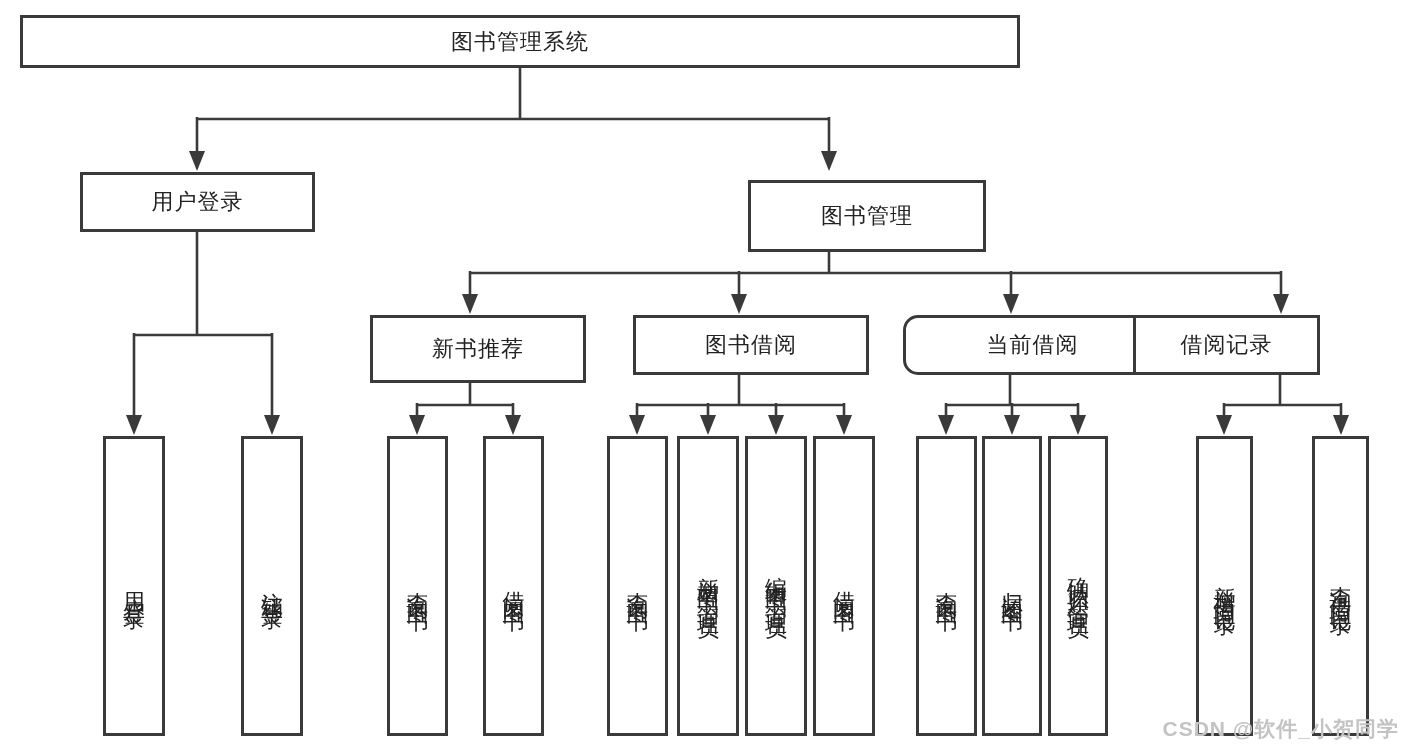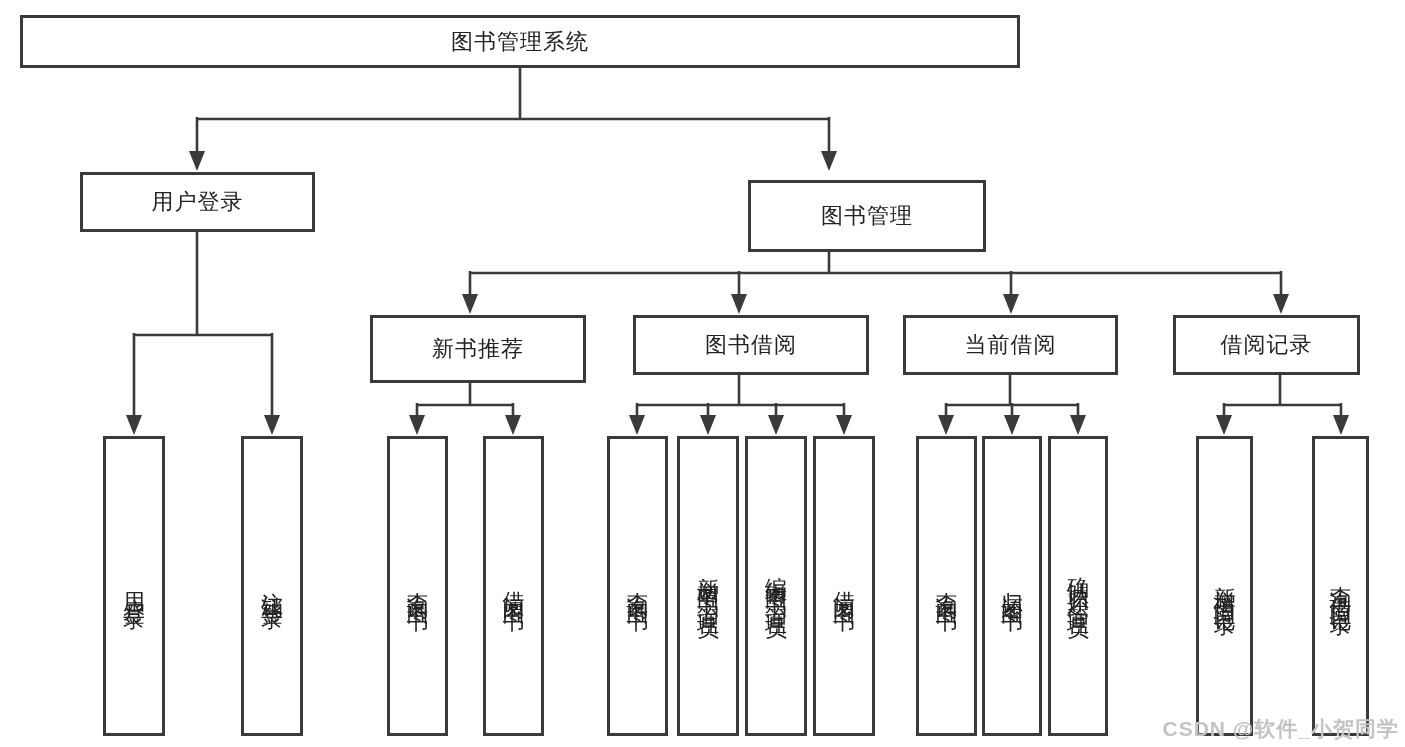--- a/index.html
+++ b/index.html
@@ -122,22 +122,22 @@
     </g>
   </svg>
 
   <div class="box hbox" style="left:20px; top:15px; width:1000px; height:53px;">图书管理系统</div>
 
   <div class="box hbox" style="left:80px; top:172px; width:235px; height:60px;">用户登录</div>
   <div class="box hbox" style="left:748px; top:172px; width:238px; height:72px;margin-top:8px;">图书管理</div>
 
   <div class="box hbox" style="left:362px; top:315px; width:216px; height:68px;margin-left:8px;">新书推荐</div>
   <div class="box hbox" style="left:633px; top:315px; width:236px; height:60px;">图书借阅</div>
-  <div class="box hbox" style="left:903px; top:315px; width:215px; height:60px;">当前借阅</div>
-  <div class="box hbox" style="left:1173px; top:315px; width:187px; height:60px;">借阅记录</div>
+  <div class="box hbox" style="left:903px; top:315px; width:259px; height:60px;border-radius:15px;">当前借阅</div>
+  <div class="box hbox" style="left:1133px; top:315px; width:187px; height:60px;">借阅记录</div>
 
   <div class="box vbox" style="left:103px; top:436px; width:62px; height:300px;">用户登录</div>
   <div class="box vbox" style="left:241px; top:436px; width:62px; height:300px;">注销登录</div>
 
   <div class="box vbox" style="left:387px; top:436px; width:61px; height:300px;">查询图书</div>
   <div class="box vbox" style="left:483px; top:436px; width:61px; height:300px;">借阅图书</div>
 
   <div class="box vbox" style="left:607px; top:436px; width:61px; height:300px;">查询图书</div>
   <div class="box vbox" style="left:677px; top:436px; width:62px; height:300px;">新增图书（管理员）</div>
   <div class="box vbox" style="left:745px; top:436px; width:62px; height:300px;">编辑图书（管理员）</div>

